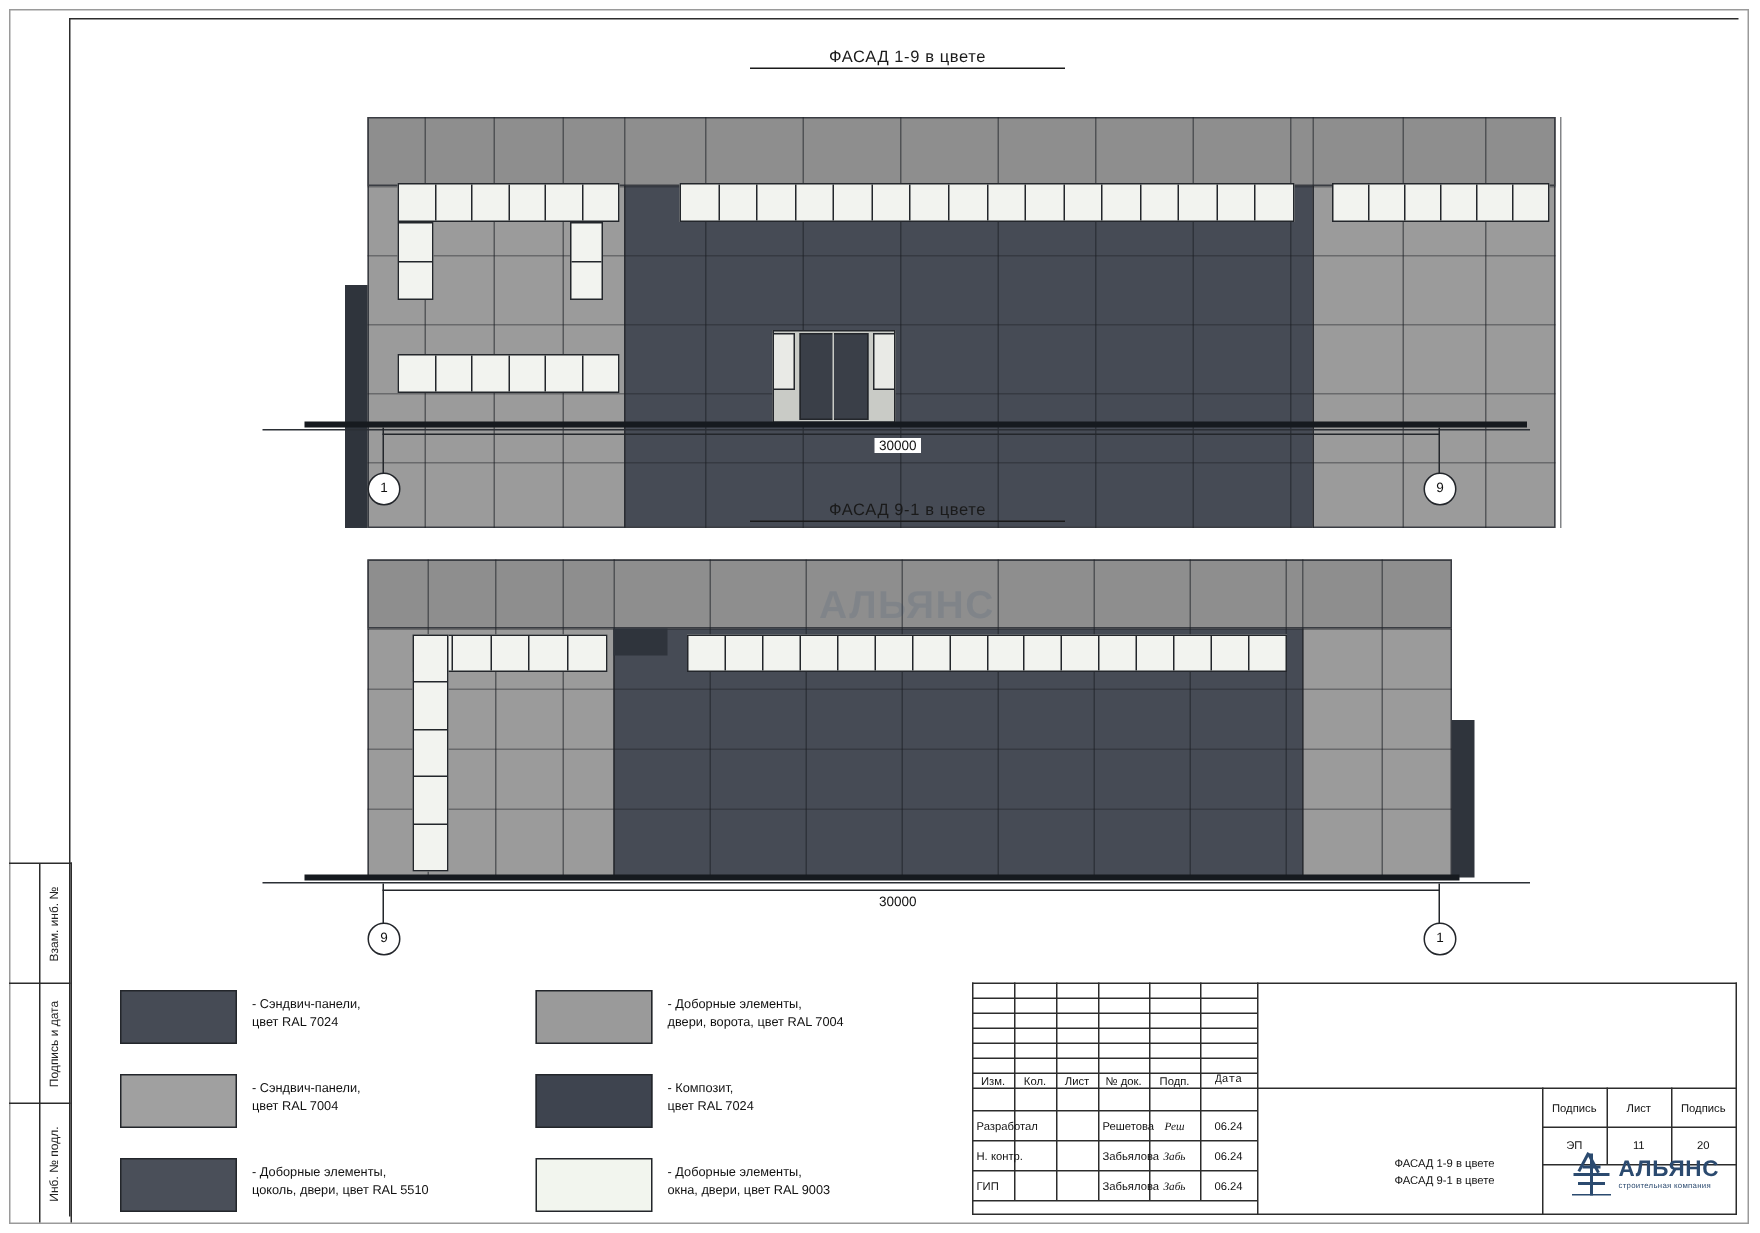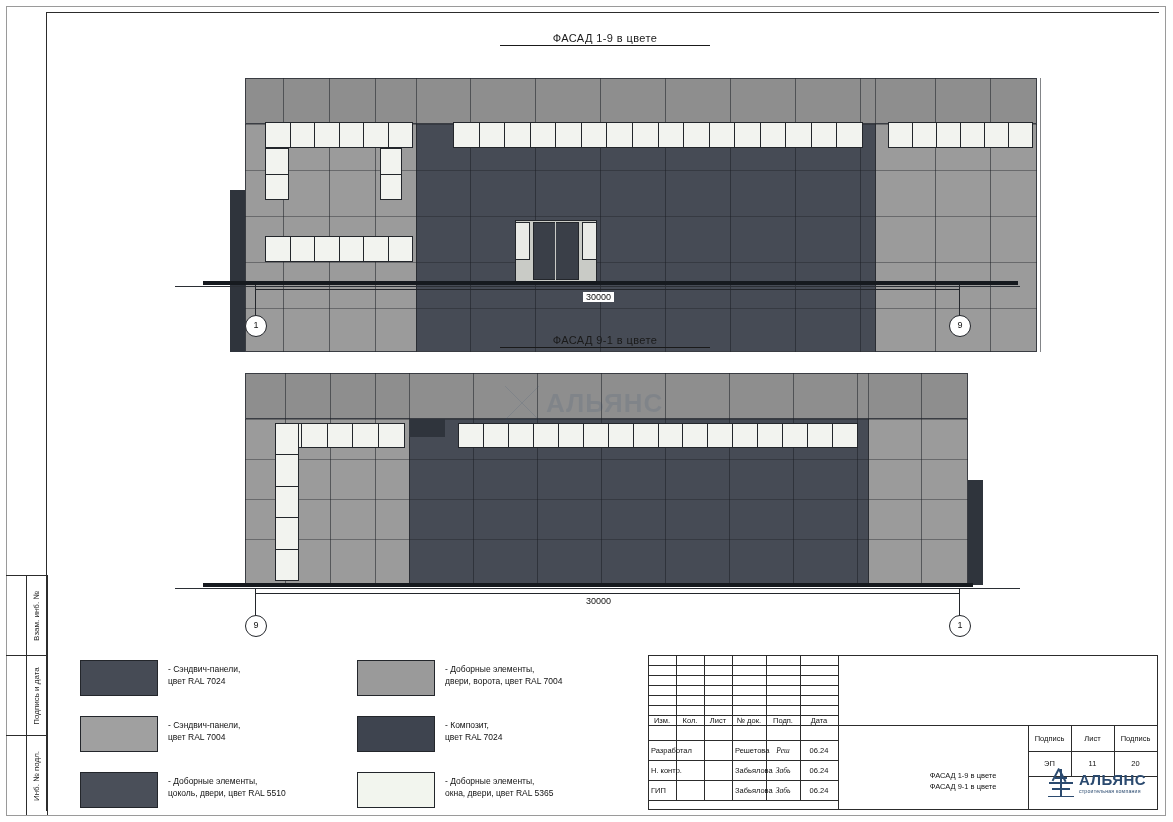--- a/index.html
+++ b/index.html
@@ -371,21 +371,21 @@
       <div class="leg-txt">
         <div>- Доборные элементы,</div>
         <div>цоколь, двери, цвет RAL 5510</div>
       </div>
     </div>
 
     <div class="leg-row" style="left:277px;top:112px;">
       <div class="leg-sw" style="background:#f2f5ee;"></div>
       <div class="leg-txt">
         <div>- Доборные элементы,</div>
-        <div>окна, двери, цвет RAL 5365</div>
+        <div>окна, двери, цвет RAL 9003</div>
       </div>
     </div>
   </div>
 
   <div class="tb">
 
     <div class="ln h" style="left:0;top:0;width:510px;"></div>
     <div class="ln h" style="left:0;top:10px;width:190px;"></div>
     <div class="ln h" style="left:0;top:20px;width:190px;"></div>
     <div class="ln h" style="left:0;top:30px;width:190px;"></div>
@@ -411,21 +411,21 @@
     <div class="ln v" style="left:380px;top:70px;height:85px;"></div>
     <div class="ln v" style="left:423px;top:70px;height:51px;"></div>
     <div class="ln v" style="left:466px;top:70px;height:51px;"></div>
     <div class="ln v" style="left:509px;top:0;height:155px;"></div>
 
     <div class="cell" style="left:0;top:60px;width:28px;height:10px;">Изм.</div>
     <div class="cell" style="left:28px;top:60px;width:28px;height:10px;">Кол.</div>
     <div class="cell" style="left:56px;top:60px;width:28px;height:10px;">Лист</div>
     <div class="cell" style="left:84px;top:60px;width:34px;height:10px;">№ док.</div>
     <div class="cell" style="left:118px;top:60px;width:34px;height:10px;">Подп.</div>
-    <div class="cell" style="left:152px;top:60px;width:38px;height:10px;">Дата</div>
+    <div class="cell" style="left:152px;top:60px;width:38px;height:10px;font-family:Liberation Mono, monospace;">Дата</div>
 
     <div class="cell l" style="left:0;top:85px;width:84px;height:20px;">Разработал</div>
     <div class="cell l" style="left:84px;top:85px;width:68px;height:20px;">Решетова</div>
     <div class="cell sig" style="left:118px;top:85px;width:34px;height:20px;">Реш</div>
     <div class="cell" style="left:152px;top:85px;width:38px;height:20px;">06.24</div>
 
     <div class="cell l" style="left:0;top:105px;width:84px;height:20px;">Н. контр.</div>
     <div class="cell l" style="left:84px;top:105px;width:68px;height:20px;">Забьялова</div>
     <div class="cell sig" style="left:118px;top:105px;width:34px;height:20px;">Забь</div>
     <div class="cell" style="left:152px;top:105px;width:38px;height:20px;">06.24</div>

